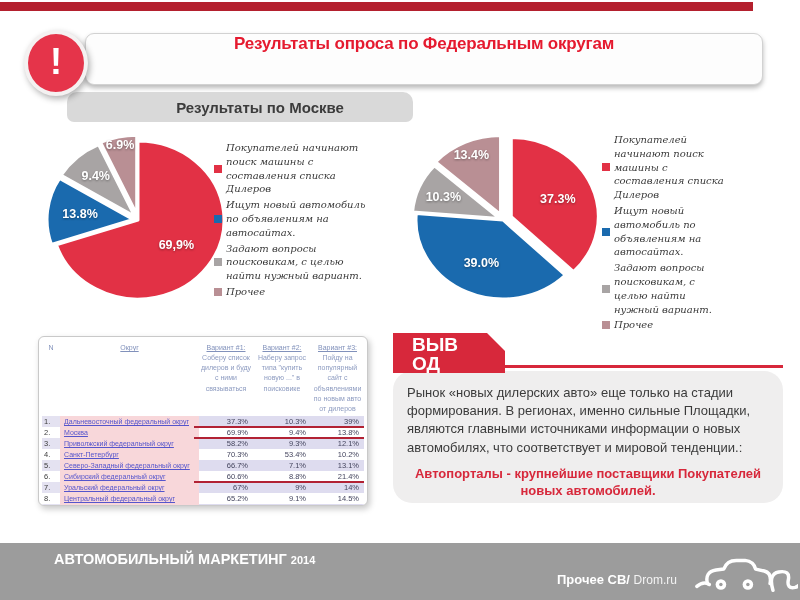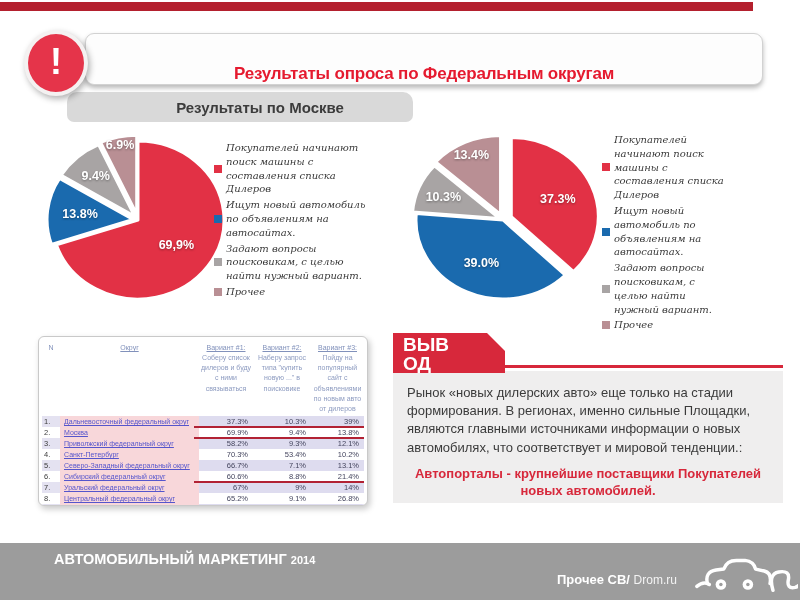--- a/index.html
+++ b/index.html
@@ -3,21 +3,21 @@
 <meta charset="utf-8">
 <style>
   html,body{margin:0;padding:0;background:#fff;}
   .slide{position:relative;width:800px;height:600px;background:#fff;overflow:hidden;
          font-family:"Liberation Sans",sans-serif;}
   
   .top-bar{position:absolute;left:0;top:2px;width:753px;height:9px;background:#b4202e;}
   
   .banner{position:absolute;left:85px;top:33px;width:676px;height:50px;background:#fdfdfd;
           border:1px solid #d2d2d2;border-radius:9px;box-shadow:0 3px 5px rgba(0,0,0,.28);
-          display:flex;align-items:flex-end;justify-content:center;}
+          display:flex;align-items:flex-start;justify-content:center;}
   .banner-title{color:#e51a2f;font-size:17px;font-weight:bold;letter-spacing:-.2px;}
   .alert-circle{position:absolute;left:24px;top:30px;width:56px;height:58px;background:#e5344a;
           border:4px solid #f4f1f1;border-radius:50%;box-shadow:2px 3px 6px rgba(0,0,0,.3);
           display:flex;align-items:center;justify-content:center;z-index:3;}
   .alert-circle span{color:#fff;font-size:36px;font-weight:bold;line-height:1;margin-top:-2px;}
   
   .pill{position:absolute;top:92px;height:30px;background:#d9d9d9;border-radius:10px 10px 7px 7px;
         display:flex;align-items:center;justify-content:center;color:#3c3c3c;
         font-size:15px;font-weight:bold;padding-left:40px;}
   .pill-left{left:67px;width:306px;}
@@ -52,25 +52,25 @@
   .td.n{color:#3b3b3b;padding-left:2px;background:#fff;}
   .tr.odd .td.n{background:#e4e2f1;}
   .td.district{color:#5555cc;text-decoration:underline;font-size:7px;white-space:nowrap;
                overflow:hidden;background:#f8d7da !important;padding-left:4px;}
   .td.v{text-align:right;padding-right:5px;}
   .tr.red-line::after{content:'';position:absolute;left:152px;right:1px;bottom:-1px;height:2px;
                background:#b22234;z-index:2;}
   
   .conclusion-tab{position:absolute;left:393px;top:333px;width:112px;height:40px;background:#d7283b;
         clip-path:polygon(0 0,calc(100% - 18px) 0,100% 18px,100% 100%,0 100%);
-        color:#fff;font-weight:bold;box-sizing:border-box;padding:3px 0 0 10px;z-index:2;}
+        color:#fff;font-weight:bold;box-sizing:border-box;padding:3px 0 0 19px;z-index:2;}
   .tab-text{display:block;width:56px;font-size:19px;line-height:.98;word-break:break-all;}
   .conclusion-line{position:absolute;left:505px;top:365px;width:278px;height:3px;background:#d7283b;}
   .conclusion-box{position:absolute;left:393px;top:371px;width:390px;height:132px;background:#efeeee;
-        box-sizing:border-box;padding:13px 14px 0 14px;}
+        box-sizing:border-box;padding:13px 14px 0 14px;border-radius:19px;}
   .conclusion-text{margin:0;font-size:13px;line-height:1.4;color:#3b3b3b;}
   .conclusion-highlight{margin:9px 0 0 0;text-align:center;color:#d7283b;font-weight:bold;
         font-size:13px;line-height:1.3;}
   
   .footer{position:absolute;left:0;top:543px;width:800px;height:57px;background:#9c9c9c;}
   .footer-title{position:absolute;left:28px;top:8px;color:#fff;font-weight:bold;font-size:14.5px;margin-left:26px;}
   .footer-year{font-size:11px;}
   .footer-strip{position:absolute;left:23px;top:27px;width:525px;height:19px;background:#ee3347;
         color:#fff;font-weight:bold;font-size:12px;line-height:19px;padding-left:6px;
         box-sizing:border-box;white-space:nowrap;overflow:hidden;}
@@ -221,21 +221,21 @@
           <div class="td district">Уральский федеральный округ</div>
           <div class="td v">67%</div>
           <div class="td v">9%</div>
           <div class="td v">14%</div>
         </div>
         <div class="tr">
           <div class="td n">8.</div>
           <div class="td district">Центральный федеральный округ</div>
           <div class="td v">65.2%</div>
           <div class="td v">9.1%</div>
-          <div class="td v">26.8%</div>
+          <div class="td v">14.5%</div>
         </div>
         <div class="tr odd">
           <div class="td n">9.</div>
           <div class="td district">Южный федеральный округ</div>
           <div class="td v">65.9%</div>
           <div class="td v">13.1%</div>
           <div class="td v">13.5%</div>
         </div>
       </div>
   </div>

